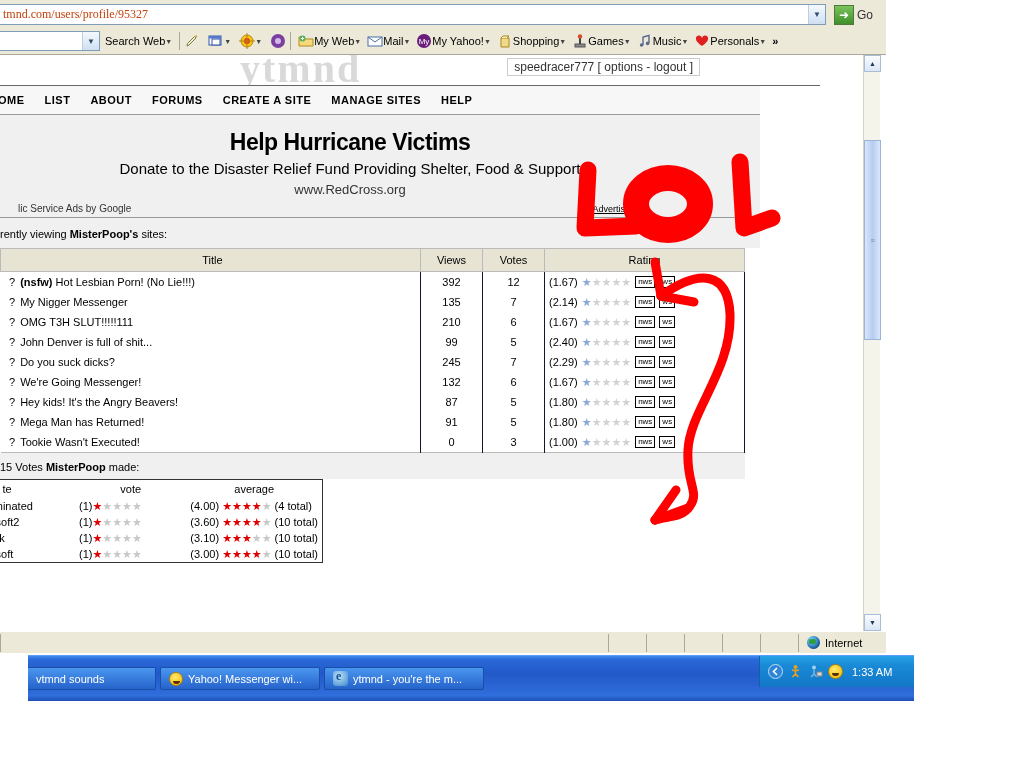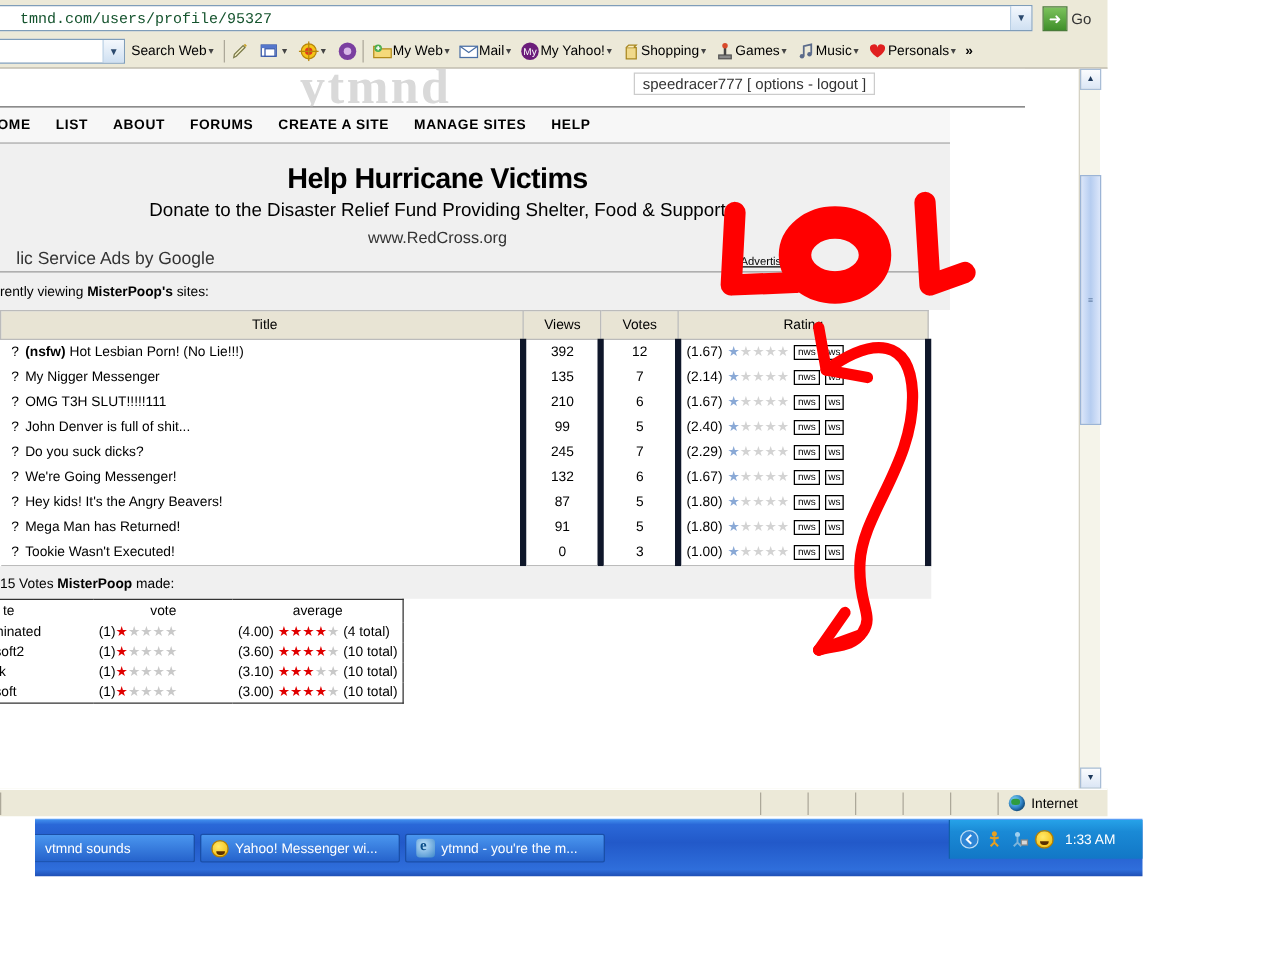--- a/index.html
+++ b/index.html
@@ -18,22 +18,22 @@
     position:absolute; left:0; top:0; width:886px; height:28px;
     background:#ece9d8;
     display:flex; align-items:center;
   }
   .addr-input {
     position:absolute; left:-2px; top:4px; width:828px; height:21px;
     background:#fff; border:1px solid #7f9db9;
     display:flex; align-items:center;
   }
   .addr-text {
-    font-size:12px; color:#14532d; padding-left:17px; white-space:nowrap;
-    font-family:Liberation Mono, monospace;
+    font-size:12px; color:#c2410c; padding-left:4px; white-space:nowrap;
+    font-family:Liberation Serif, serif;
   }
   .addr-drop {
     position:absolute; right:0; top:0; width:17px; height:19px;
     background:linear-gradient(#f4f8fd,#cfe0f2);
     border-left:1px solid #b9cfe5;
     display:flex; align-items:center; justify-content:center;
     font-size:8px; color:#2c4a6e;
   }
   .go-btn {
     position:absolute; left:834px; top:4px; height:21px;
@@ -113,21 +113,21 @@
     position:relative; height:103px;
   }
   .ad-title {
     text-align:center; font-size:23px; font-weight:bold; color:#000;
     font-family:"Liberation Sans", sans-serif; letter-spacing:-0.5px;
   }
   .ad-sub {
     text-align:center; font-size:15px; color:#000; margin-top:4px;
   }
   .ad-url { text-align:center; font-size:13px; color:#333; margin-top:5px; }
-  .ad-by { position:absolute; left:73px; bottom:3px; font-size:14px; color:#333; }
+  .ad-by { position:absolute; left:60px; bottom:3px; font-size:10px; color:#333;padding-left:18px; }
   .ad-advertise {
     position:absolute; right:130px; bottom:3px; font-size:9px; color:#000;
     text-decoration:underline;
   }
 
   .viewing {
     width:820px; padding:10px 0 8px 60px; font-size:11px; color:#000;
     background:#f0f0f0;
   }
   .viewing b { font-weight:bold; }
@@ -136,21 +136,21 @@
     margin-left:60px; width:745px;
     border-collapse:collapse; background:#fff;
     border:1px solid #bbb;
   }
   .sites-table th {
     background:#e8e4d4; font-size:11px; font-weight:normal;
     color:#000; padding:5px 4px; border:1px solid #bbb;
   }
   .sites-table td {
     font-size:11px; padding:4px 4px; border-left:1px solid #fff;
-    border-right:5px solid #0f172a; color:#000;
+    border-right:1px solid #0f172a; color:#000;
   }
   .c-title { width:420px; padding-left:8px !important; }
   .c-views, .c-votes { width:62px; text-align:center; }
   .c-rating { width:200px; }
   .q { color:#000; margin-right:5px; }
   .rating-cell { display:flex; align-items:center; gap:4px; }
   .rv { font-size:11px; }
   .stars { letter-spacing:0px; font-size:11px; line-height:1; }
   .st-on { color:#8aa9d6; }
   .st-off { color:#d3d3d3; }

